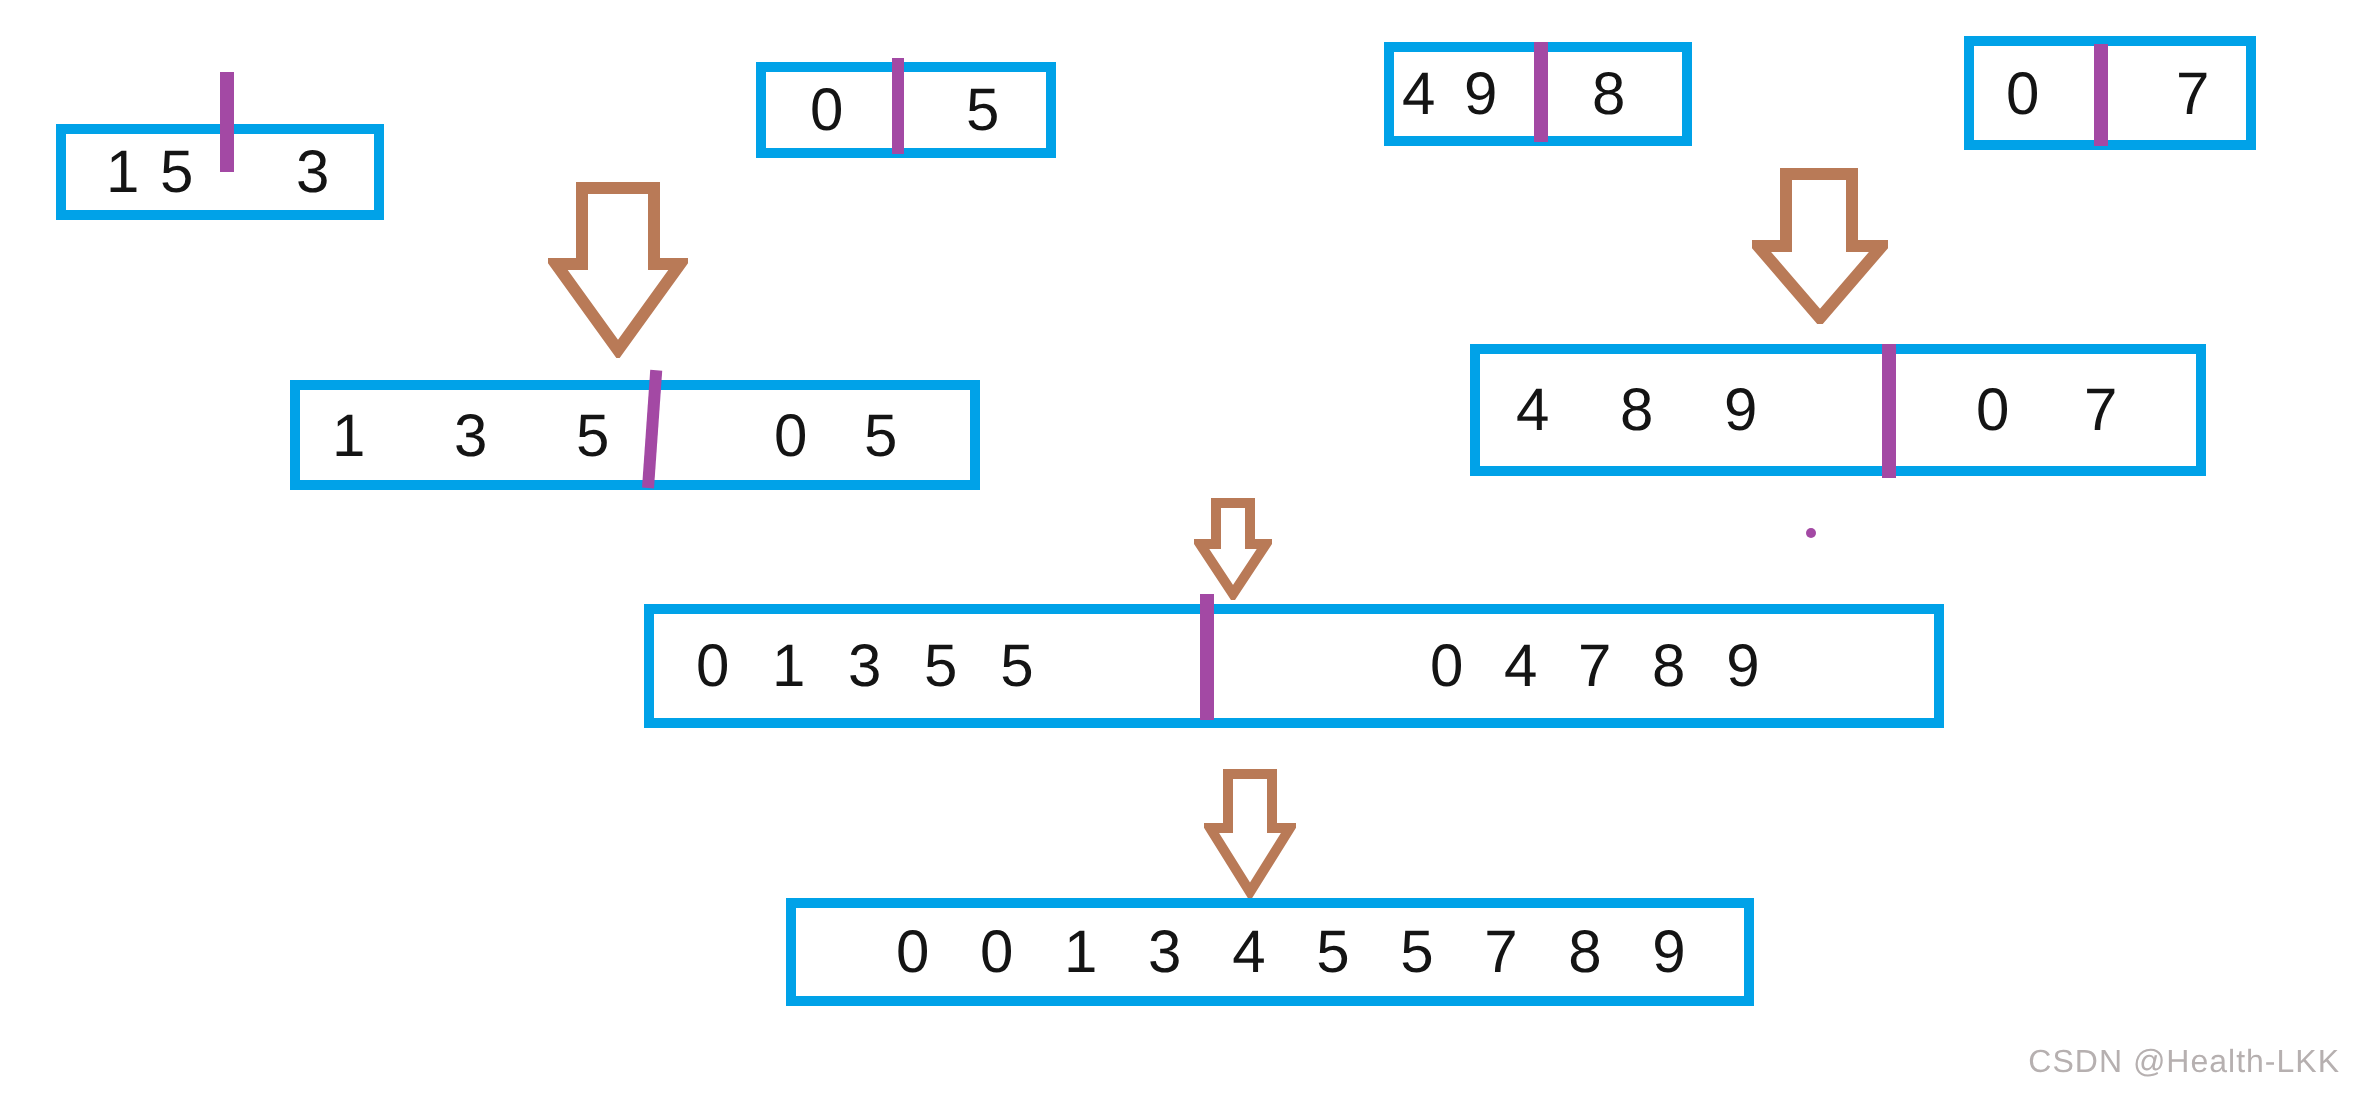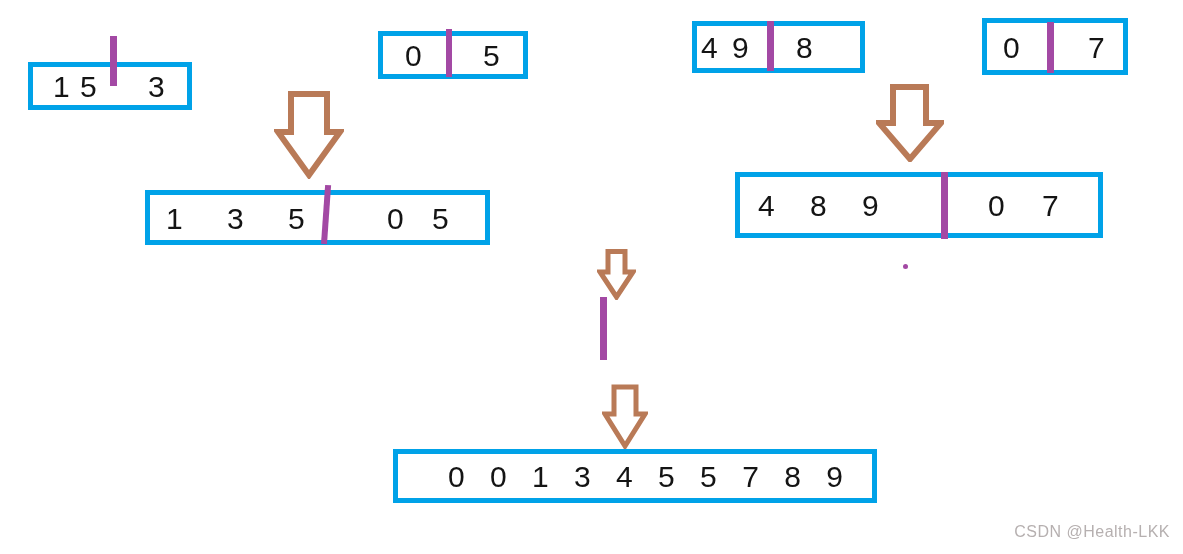--- a/index.html
+++ b/index.html
@@ -72,21 +72,21 @@
     <span class="seg" style="left:115px;">3</span>
   </div>
   <div class="divider" style="left:110px; top:36px; width:7px; height:50px;"></div>
 
   <div class="box" style="left:378px; top:31px; width:150px; height:48px;">
     <span class="seg" style="left:22px;">0</span>
     <span class="seg" style="left:100px;">5</span>
   </div>
   <div class="divider" style="left:446px; top:29px; width:6px; height:48px;"></div>
 
-  <div class="box" style="left:692px; top:21px; width:173px; height:52px;padding-left:43px;">
+  <div class="box" style="left:692px; top:21px; width:154px; height:52px;padding-left:43px;">
     <span class="seg" style="left:4px; word-spacing:6px;">4 9</span>
     <span class="seg" style="left:99px;">8</span>
   </div>
   <div class="divider" style="left:767px; top:21px; width:7px; height:50px;"></div>
 
   <div class="box" style="left:982px; top:18px; width:146px; height:57px;">
     <span class="seg" style="left:16px;">0</span>
     <span class="seg" style="left:101px;">7</span>
   </div>
   <div class="divider" style="left:1047px; top:22px; width:7px; height:51px;"></div>
@@ -115,20 +115,24 @@
   <div class="divider" style="left:941px; top:172px; width:7px; height:67px;"></div>
 
   <div class="arrow" style="left:597px; top:249px;">
     <svg width="39" height="51" viewBox="0 0 39 51">
       <polygon stroke-width="5" points="11,2.5 11,23 3,23 19.5,48 36,23 28,23 28,2.5"></polygon>
     </svg>
   </div>
 
   <div class="dot" style="left:903px; top:264px; width:5px; height:5px;"></div>
 
+  <div class="box" style="left:322px; top:302px; width:650px; height:62px;">
+    <span class="seg" style="left:21px; word-spacing:13px;">0 1 3 5 5</span>
+    <span class="seg" style="left:388px; word-spacing:12px;">0 4 7 8 9</span>
+  </div>
   <div class="divider" style="left:600px; top:297px; width:7px; height:63px;"></div>
 
   <div class="arrow" style="left:602px; top:384px;">
     <svg width="46" height="65" viewBox="0 0 46 65">
       <polygon stroke-width="5" points="12,3 12,30 3,30 23,62 43,30 34,30 34,3"></polygon>
     </svg>
   </div>
 
   <div class="box" style="left:393px; top:449px; width:484px; height:54px;">
     <span class="seg" style="left:50px; word-spacing:17px;">0 0 1 3 4 5 5 7 8 9</span>

